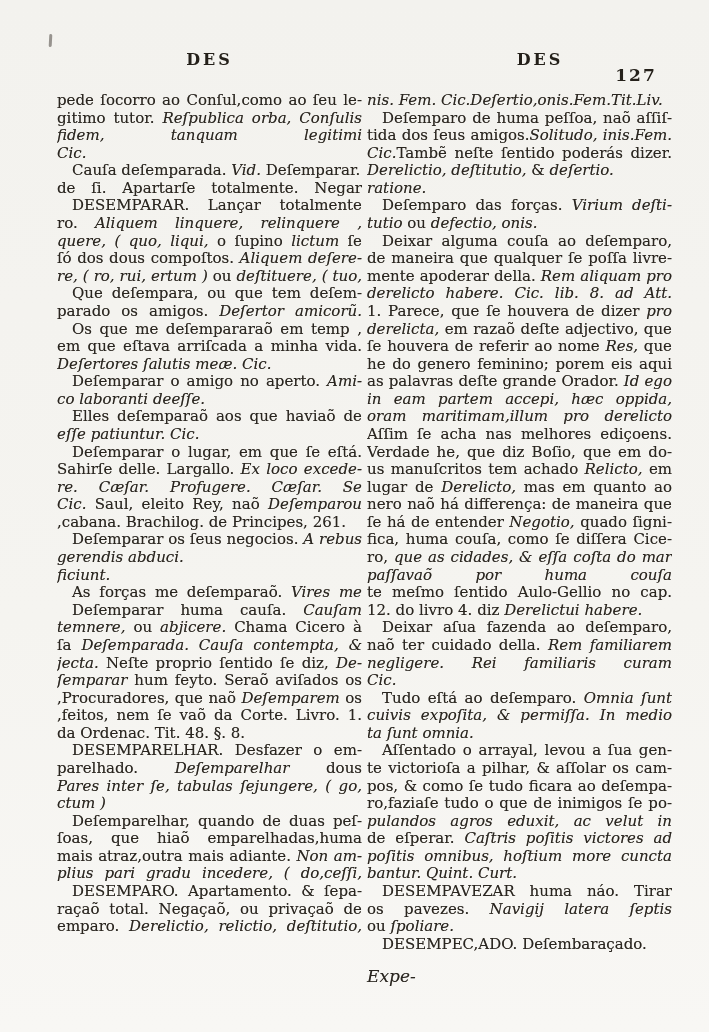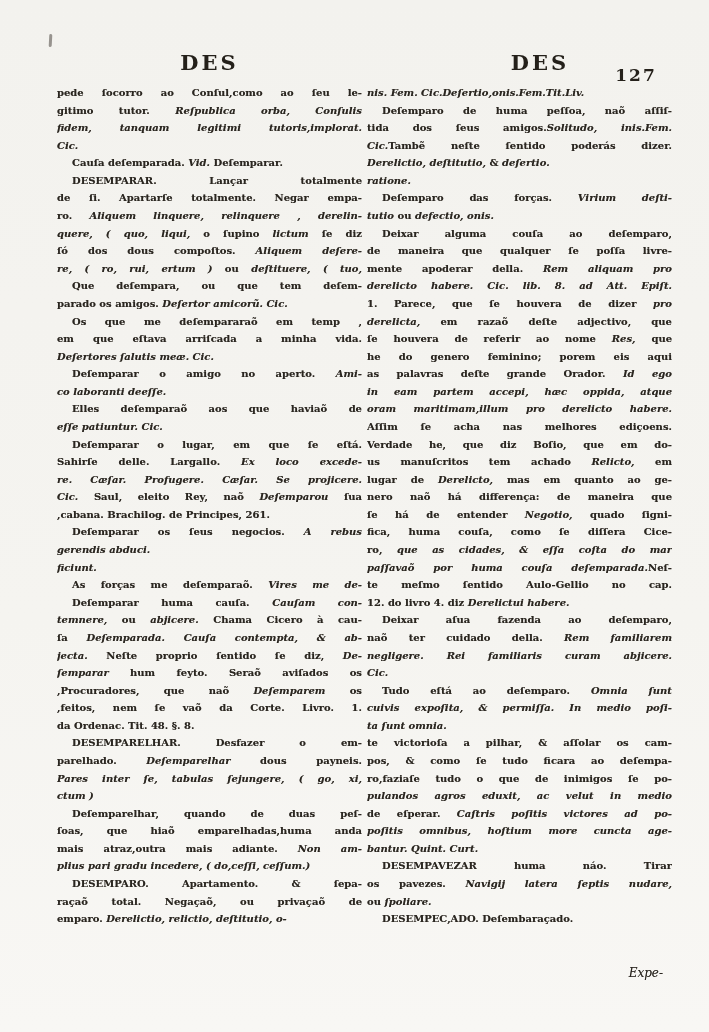--- a/index.html
+++ b/index.html
@@ -13,47 +13,46 @@
     background:linear-gradient(180deg,#f3f2ee 0%,#f5f4f0 60%,#f8f7f4 100%);
     color:#29251f;
   }
   .ink-speck{
     position:absolute;left:49px;top:34px;width:3px;height:13px;
     background:#4a463f;opacity:.55;border-radius:2px;
     transform:rotate(3deg);
   }
   .running-head{position:absolute;top:50px;left:0;width:709px;height:28px;}
   .rh{
-    position:absolute;top:0;font-size:21px;font-weight:700;
+    position:absolute;top:0;font-size:16px;font-weight:700;
     letter-spacing:3px;color:#24201a;text-align:center;
   }
   .rh-left{left:57px;width:305px;}
   .rh-right{left:420px;width:240px;}
   .page-num{
     position:absolute;top:15px;left:601px;width:70px;text-align:center;
     font-size:17px;font-weight:600;letter-spacing:2px;color:#25211b;
   }
   .col{
-    position:absolute;top:84px;width:305px;height:884px;overflow:hidden;
-    font-size:10px;color:#2a2620;
+    position:absolute;top:92px;width:305px;height:884px;overflow:hidden;
+    font-size:15px;color:#2a2620;
     text-shadow:0 0 .4px rgba(30,25,18,.45);
-    font-weight:bold;
   }
   .col-left{left:57px;}
   .col-right{left:367px;}
   .line{
     height:17.58px;line-height:17.58px;white-space:normal;overflow:hidden;
     text-align:justify;text-align-last:justify;
   }
   .line.end{text-align-last:left;}
   .line.ind{text-indent:15px;}
   .it{font-style:italic;}
   .catchword{
     position:absolute;top:966px;left:367px;width:296px;
-    text-align:right;font-size:12px;font-style:italic;color:#2a2620;
+    text-align:left;font-size:17px;font-style:italic;color:#2a2620;
     text-shadow:0 0 .4px rgba(30,25,18,.45);
   }
 </style>
 </head>
 <body>
 
 <div class="sheet">
   <div class="ink-speck"></div>
 
   <div class="running-head">
@@ -61,22 +60,22 @@
     <div class="rh rh-right">DES</div>
     <div class="page-num">127</div>
   </div>
 
   <div class="col col-left">
       <div class="line">pede ſocorro ao Conſul,como ao ſeu le-</div>
       <div class="line">gitimo tutor. <span class="it">Reſpublica orba, Conſulis</span></div>
       <div class="line"><span class="it">fidem, tanquam legitimi tutoris,implorat.</span></div>
       <div class="line end"><span class="it">Cic.</span></div>
       <div class="line ind end">Cauſa deſemparada. <span class="it">Vid.</span> Deſemparar.</div>
+      <div class="line">de ſi. Apartarſe totalmente. Negar empa-</div>
       <div class="line ind">DESEMPARAR. Lançar totalmente</div>
-      <div class="line">de ſi. Apartarſe totalmente. Negar empa-</div>
       <div class="line">ro. <span class="it">Aliquem linquere, relinquere , derelin-</span></div>
       <div class="line"><span class="it">quere, ( quo, liqui,</span> o ſupino <span class="it">lictum</span> ſe diz</div>
       <div class="line">ſó dos dous compoſtos. <span class="it">Aliquem deſere-</span></div>
       <div class="line"><span class="it">re, ( ro, rui, ertum )</span> ou <span class="it">deſtituere, ( tuo,</span></div>
       <div class="line ind">Que deſempara, ou que tem deſem-</div>
       <div class="line end">parado os amigos. <span class="it">Deſertor amicorũ. Cic.</span></div>
       <div class="line ind">Os que me deſempararaõ em temp ,</div>
       <div class="line">em que eſtava arriſcada a minha vida.</div>
       <div class="line end"><span class="it">Deſertores ſalutis meæ. Cic.</span></div>
       <div class="line ind">Deſemparar o amigo no aperto. <span class="it">Ami-</span></div>
@@ -143,20 +142,21 @@
       <div class="line"><span class="it">paſſavaõ por huma couſa deſemparada.</span>Neſ-</div>
       <div class="line">te meſmo ſentido Aulo-Gellio no cap.</div>
       <div class="line end">12. do livro 4. diz <span class="it">Derelictui habere.</span></div>
       <div class="line ind">Deixar aſua fazenda ao deſemparo,</div>
       <div class="line">naõ ter cuidado della. <span class="it">Rem familiarem</span></div>
       <div class="line"><span class="it">negligere. Rei familiaris curam abjicere.</span></div>
       <div class="line end"><span class="it">Cic.</span></div>
       <div class="line ind">Tudo eſtá ao deſemparo. <span class="it">Omnia ſunt</span></div>
       <div class="line"><span class="it">cuivis expoſita, &amp; permiſſa. In medio poſi-</span></div>
       <div class="line end"><span class="it">ta ſunt omnia.</span></div>
+      <div class="line ind">Aſſentado o arrayal, levou a ſua gen-</div>
       <div class="line">te victorioſa a pilhar, &amp; aſſolar os cam-</div>
       <div class="line">pos, &amp; como ſe tudo ficara ao deſempa-</div>
       <div class="line">ro,faziaſe tudo o que de inimigos ſe po-</div>
       <div class="line"><span class="it">pulandos agros eduxit, ac velut in medio</span></div>
       <div class="line">de eſperar. <span class="it">Caſtris poſitis victores ad po-</span></div>
       <div class="line"><span class="it">poſitis omnibus, hoſtium more cuncta age-</span></div>
       <div class="line end"><span class="it">bantur. Quint. Curt.</span></div>
       <div class="line ind">DESEMPAVEZAR huma náo. Tirar</div>
       <div class="line">os pavezes. <span class="it">Navigij latera ſeptis nudare,</span></div>
       <div class="line end">ou <span class="it">ſpoliare.</span></div>

